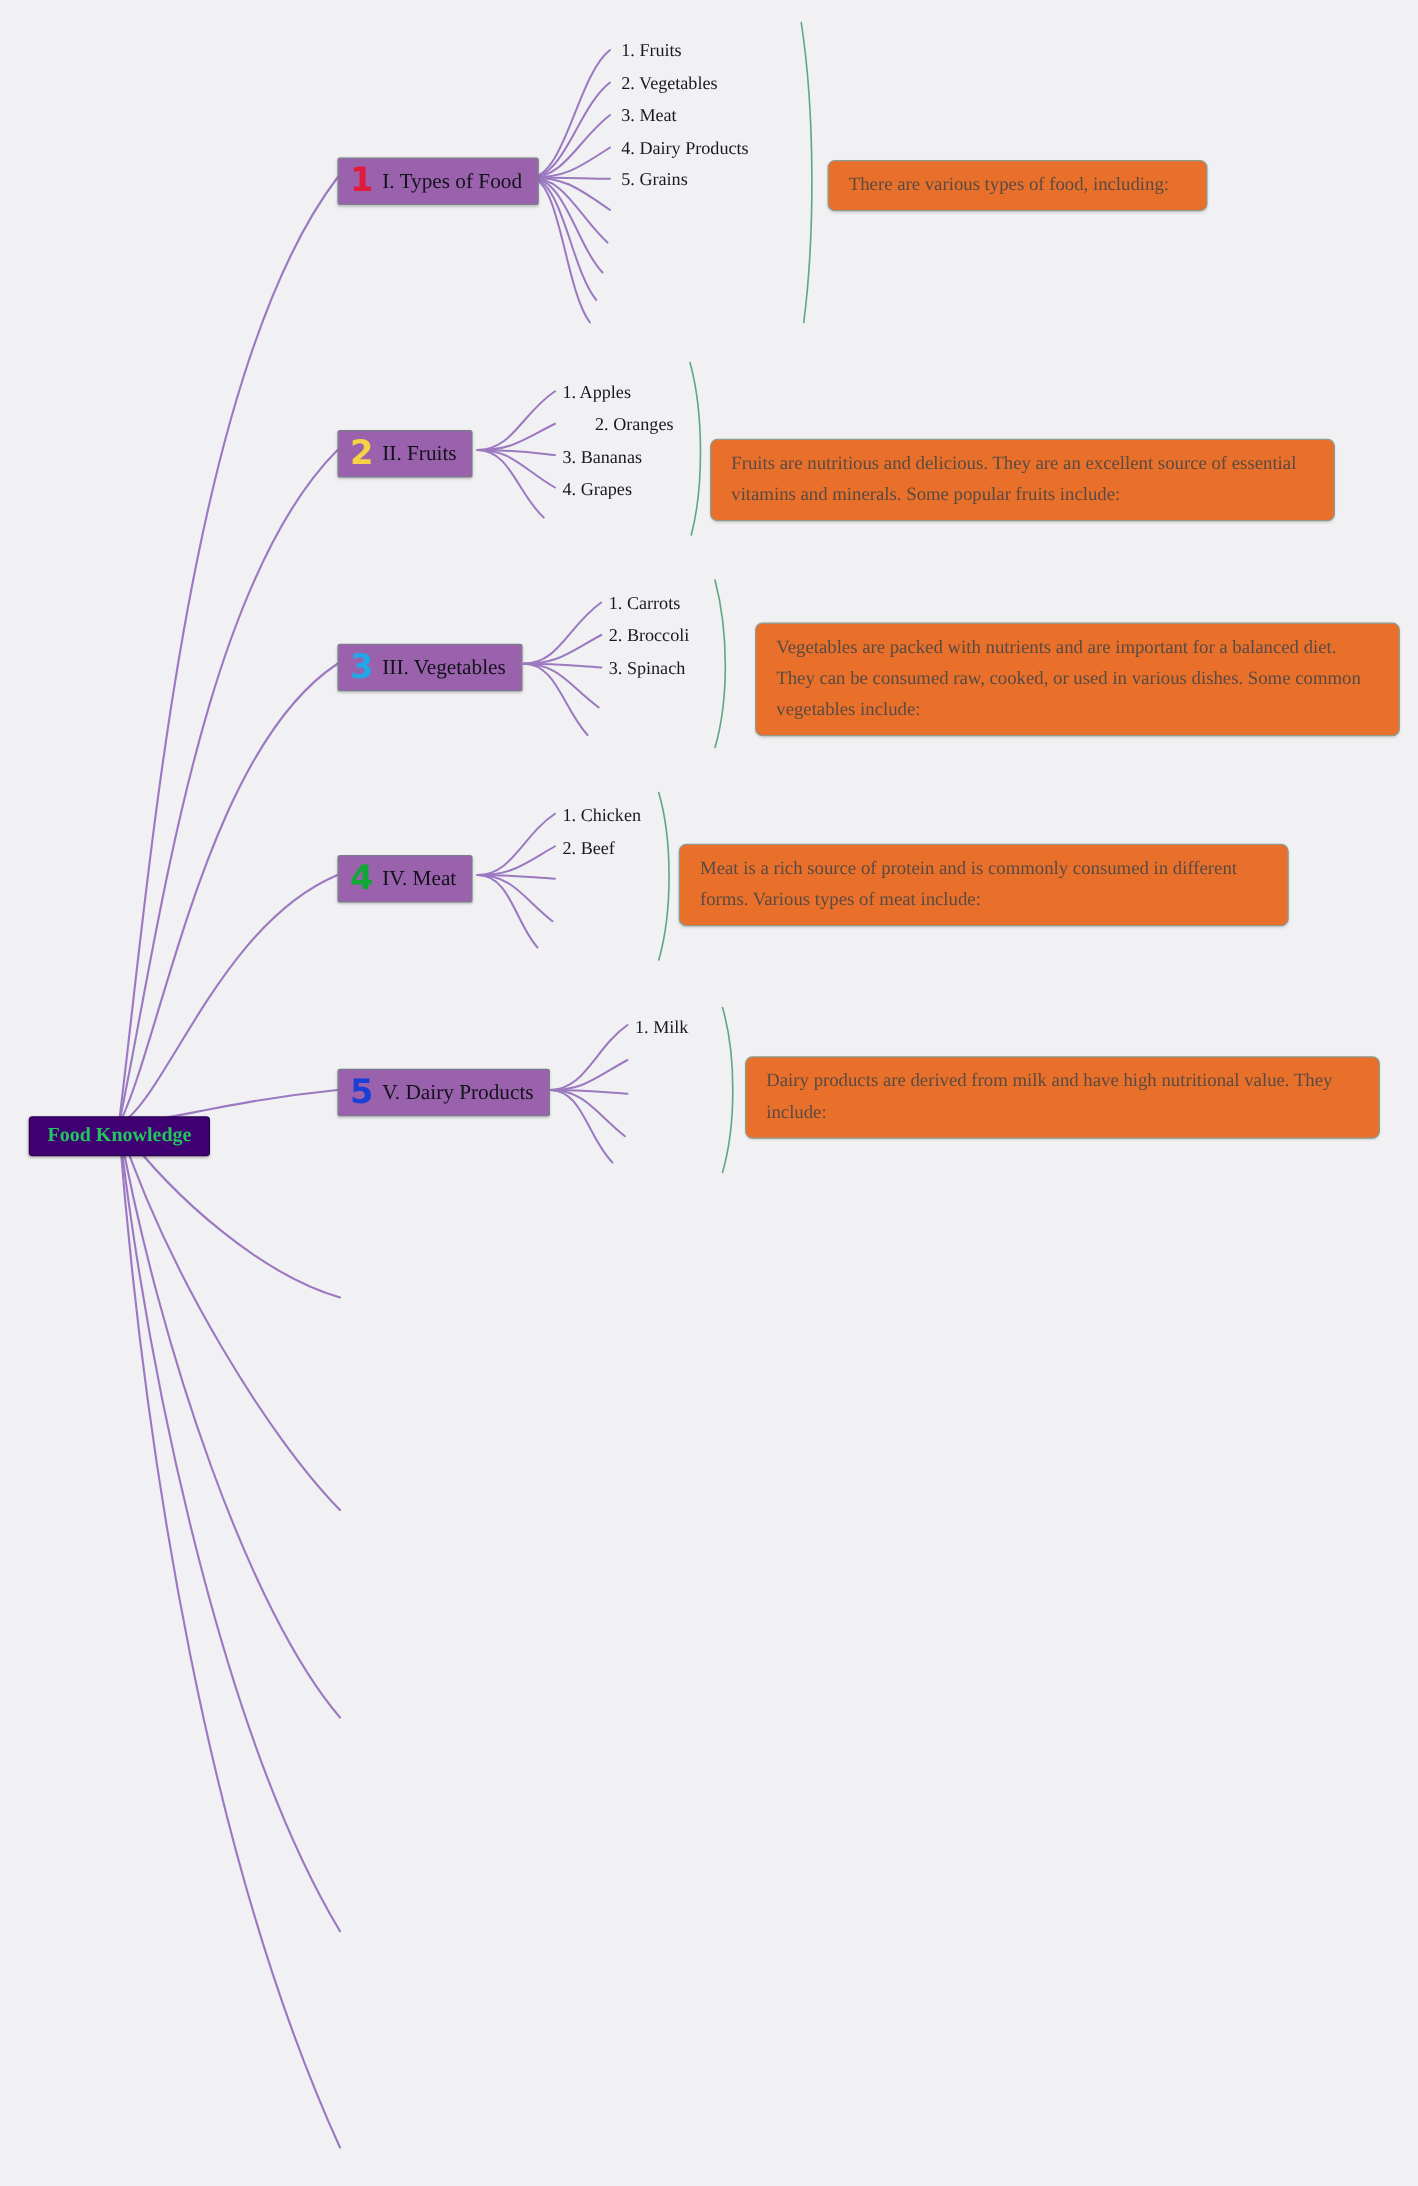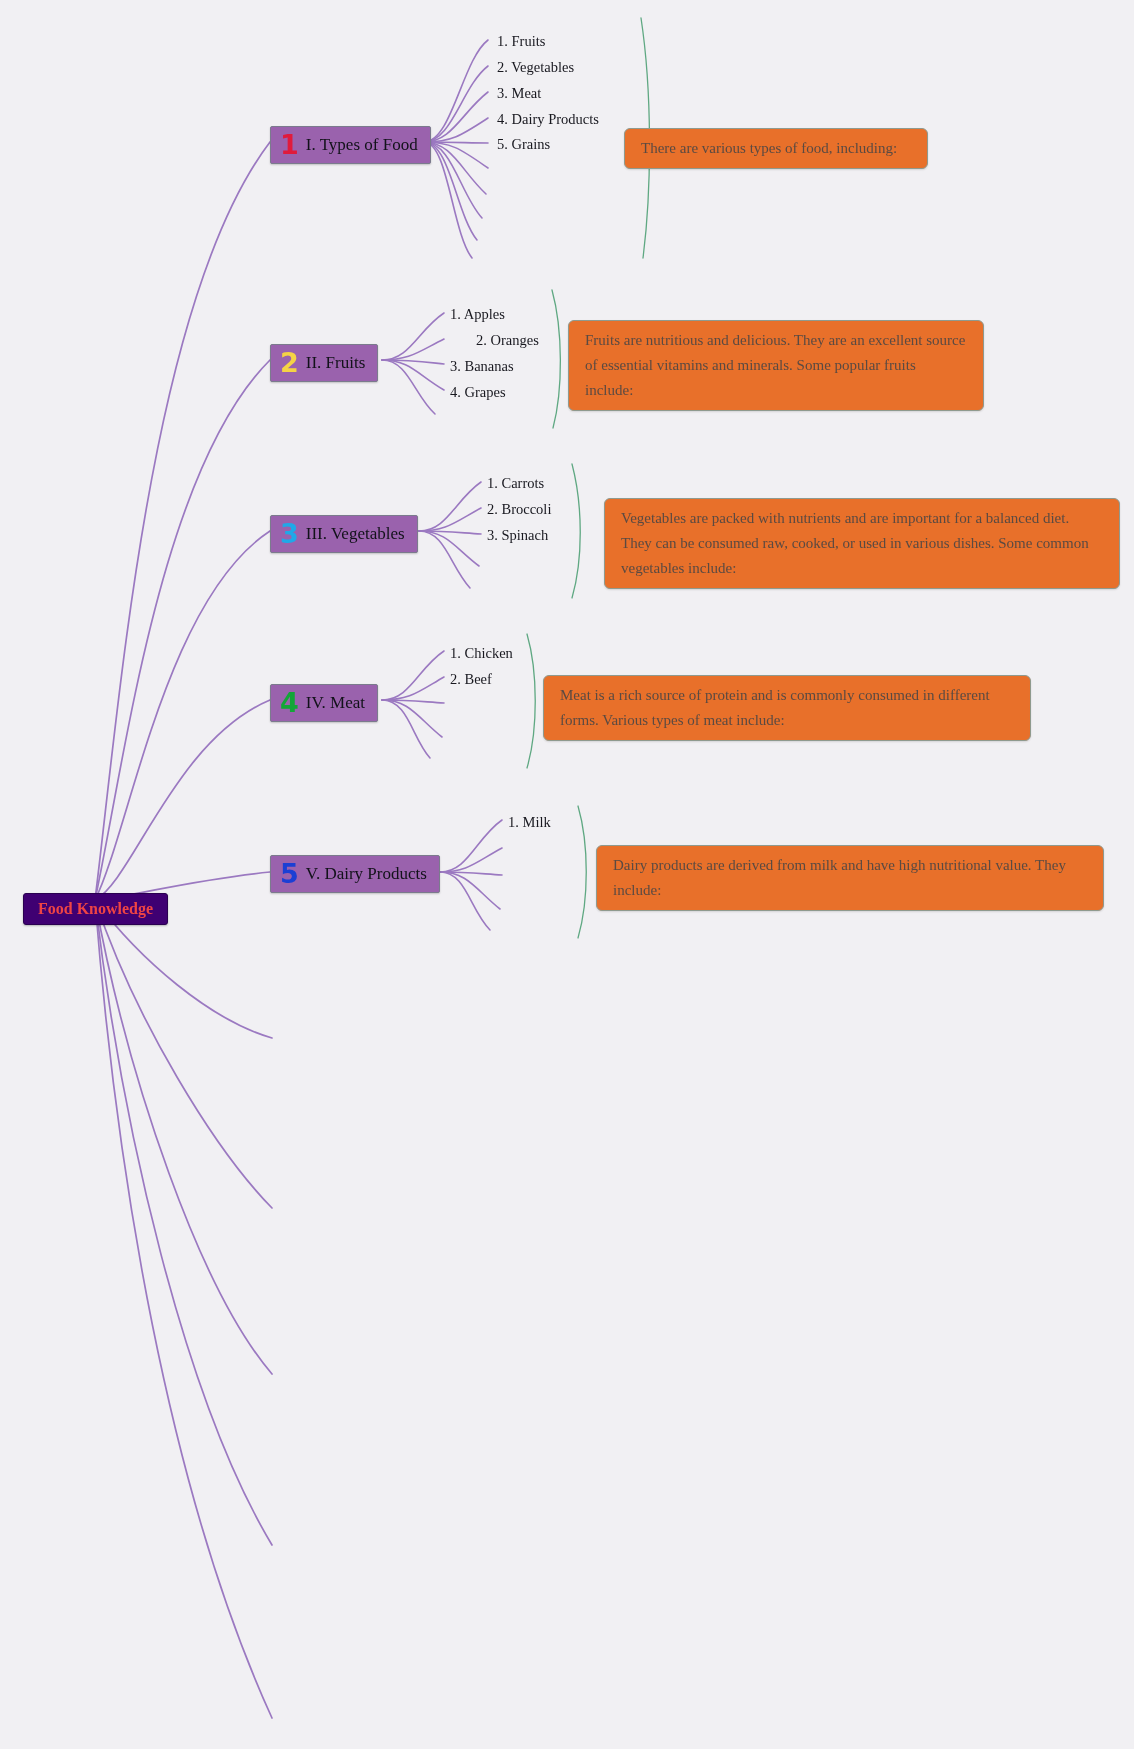--- a/index.html
+++ b/index.html
@@ -27,21 +27,21 @@
     height: 1749px;
     pointer-events: none;
   }
 
   
   .root-node {
     position: absolute;
     background: #3f0072;
     border: 1px solid #2a0050;
     border-radius: 3px;
-    color: #ef4444;
+    color: #22c55e;
     font-weight: bold;
     font-size: 16px;
     padding: 6px 14px;
     white-space: nowrap;
     box-shadow: 0 1px 2px rgba(0,0,0,0.25);
     line-height: 1.15;
     text-align: center;
   }
 
   
@@ -175,31 +175,31 @@
 
   <div class="topic-node" style="left:270px; top:126px;">
     <span class="topic-num" style="color: rgb(224, 27, 60);">1</span>
     <span class="topic-label">I. Types of Food</span>
   </div>
   <div class="leaf" style="left:497px; top:33px;">1. Fruits</div>
   <div class="leaf" style="left:497px; top:59px;">2. Vegetables</div>
   <div class="leaf" style="left:497px; top:85px;">3. Meat</div>
   <div class="leaf" style="left:497px; top:111px;">4. Dairy Products</div>
   <div class="leaf" style="left:497px; top:136px;">5. Grains</div>
-  <div class="note" style="left:624px; top:128px; width:304px;">There are various types of food, including:</div>
+  <div class="note" style="left:662px; top:128px; width:304px;">There are various types of food, including:</div>
 
   <div class="topic-node" style="left:270px; top:344px;">
     <span class="topic-num" style="color: rgb(245, 211, 68);">2</span>
     <span class="topic-label">II. Fruits</span>
   </div>
   <div class="leaf" style="left:450px; top:306px;">1. Apples</div>
   <div class="leaf" style="left:476px; top:332px;">2. Oranges</div>
   <div class="leaf" style="left:450px; top:358px;">3. Bananas</div>
   <div class="leaf" style="left:450px; top:384px;">4. Grapes</div>
-  <div class="note" style="left:568px; top:320px; width:416px;">Fruits are nutritious and delicious. They are an excellent source of essential vitamins and minerals. Some popular fruits include:</div>
+  <div class="note" style="left:568px; top:351px; width:500px;">Fruits are nutritious and delicious. They are an excellent source of essential vitamins and minerals. Some popular fruits include:</div>
 
   <div class="topic-node" style="left:270px; top:515px;">
     <span class="topic-num" style="color: rgb(32, 168, 232);">3</span>
     <span class="topic-label">III. Vegetables</span>
   </div>
   <div class="leaf" style="left:487px; top:475px;">1. Carrots</div>
   <div class="leaf" style="left:487px; top:501px;">2. Broccoli</div>
   <div class="leaf" style="left:487px; top:527px;">3. Spinach</div>
   <div class="note" style="left:604px; top:498px; width:516px;">Vegetables are packed with nutrients and are important for a balanced diet. They can be consumed raw, cooked, or used in various dishes. Some common vegetables include:</div>
 

